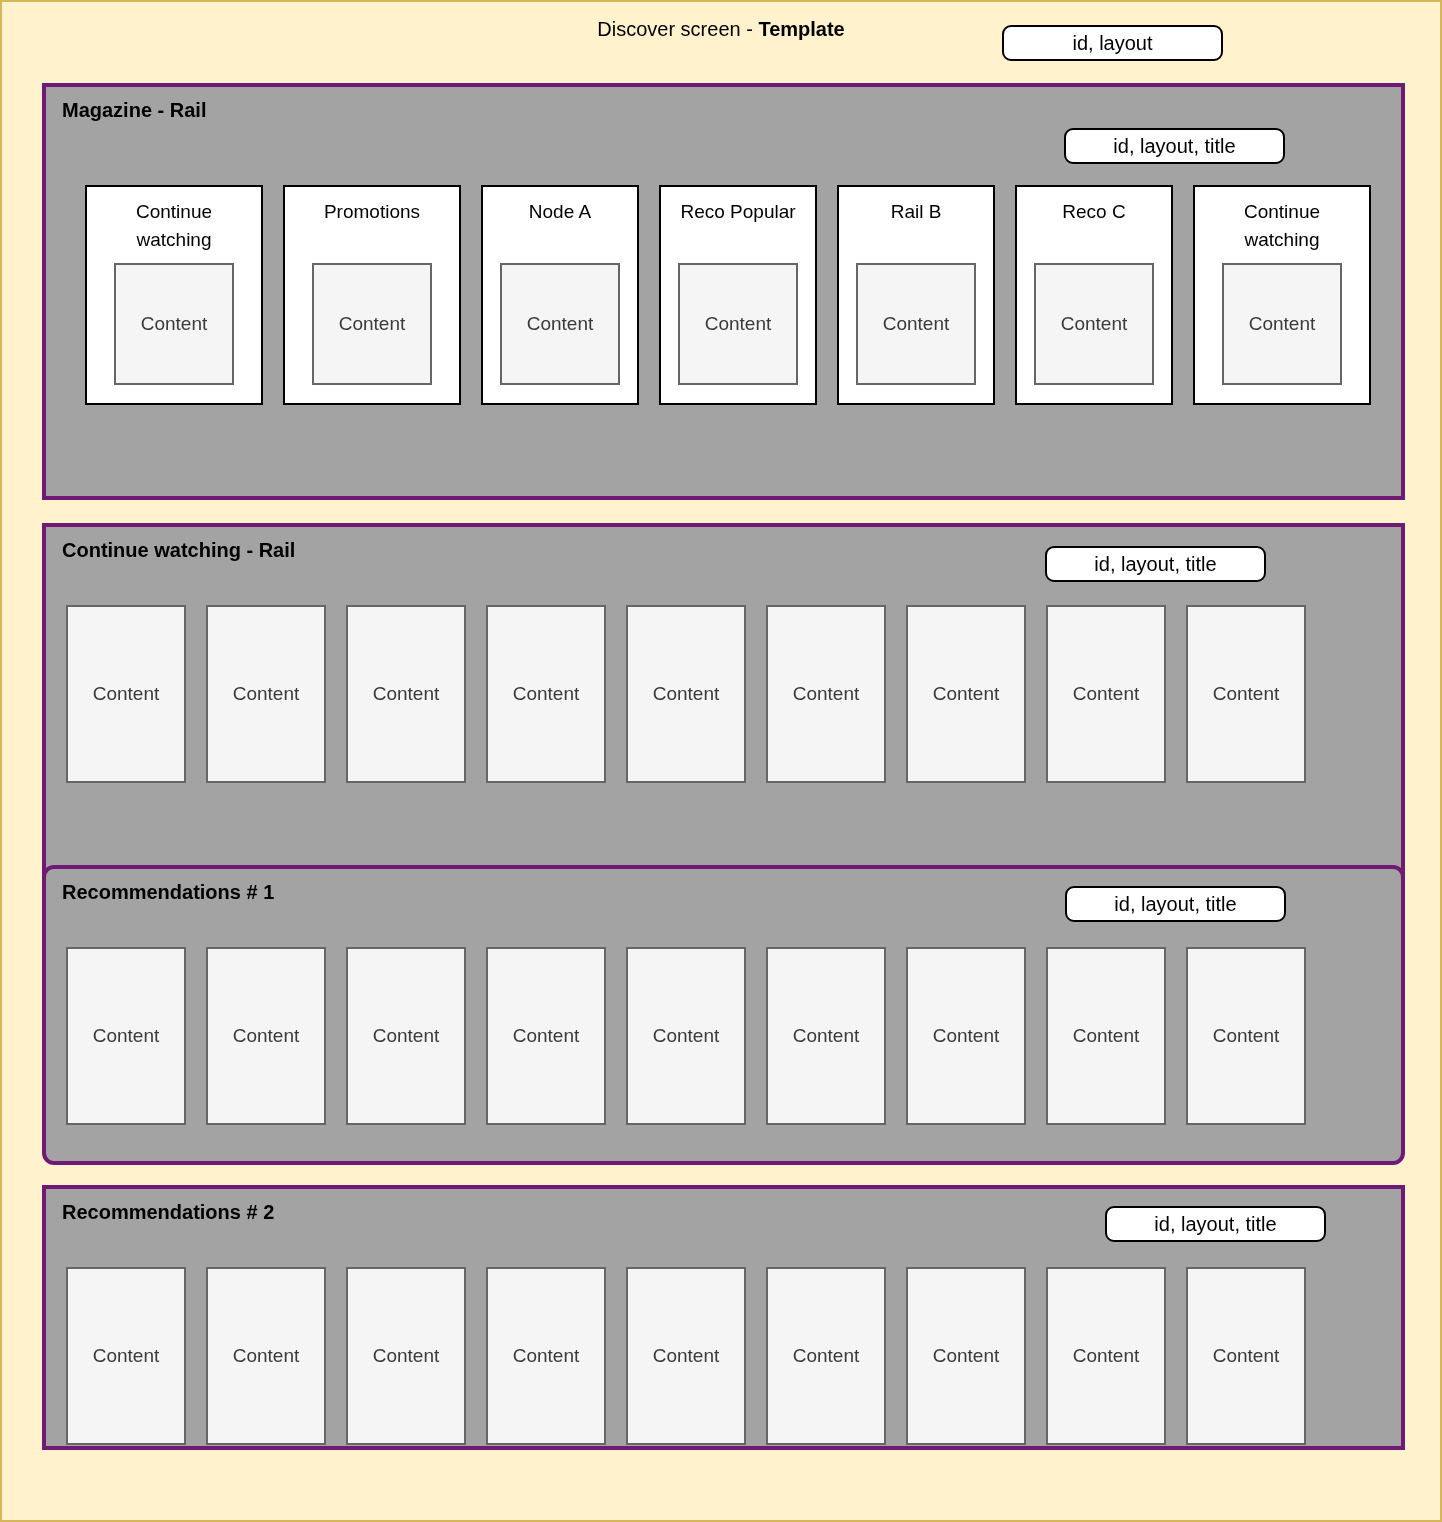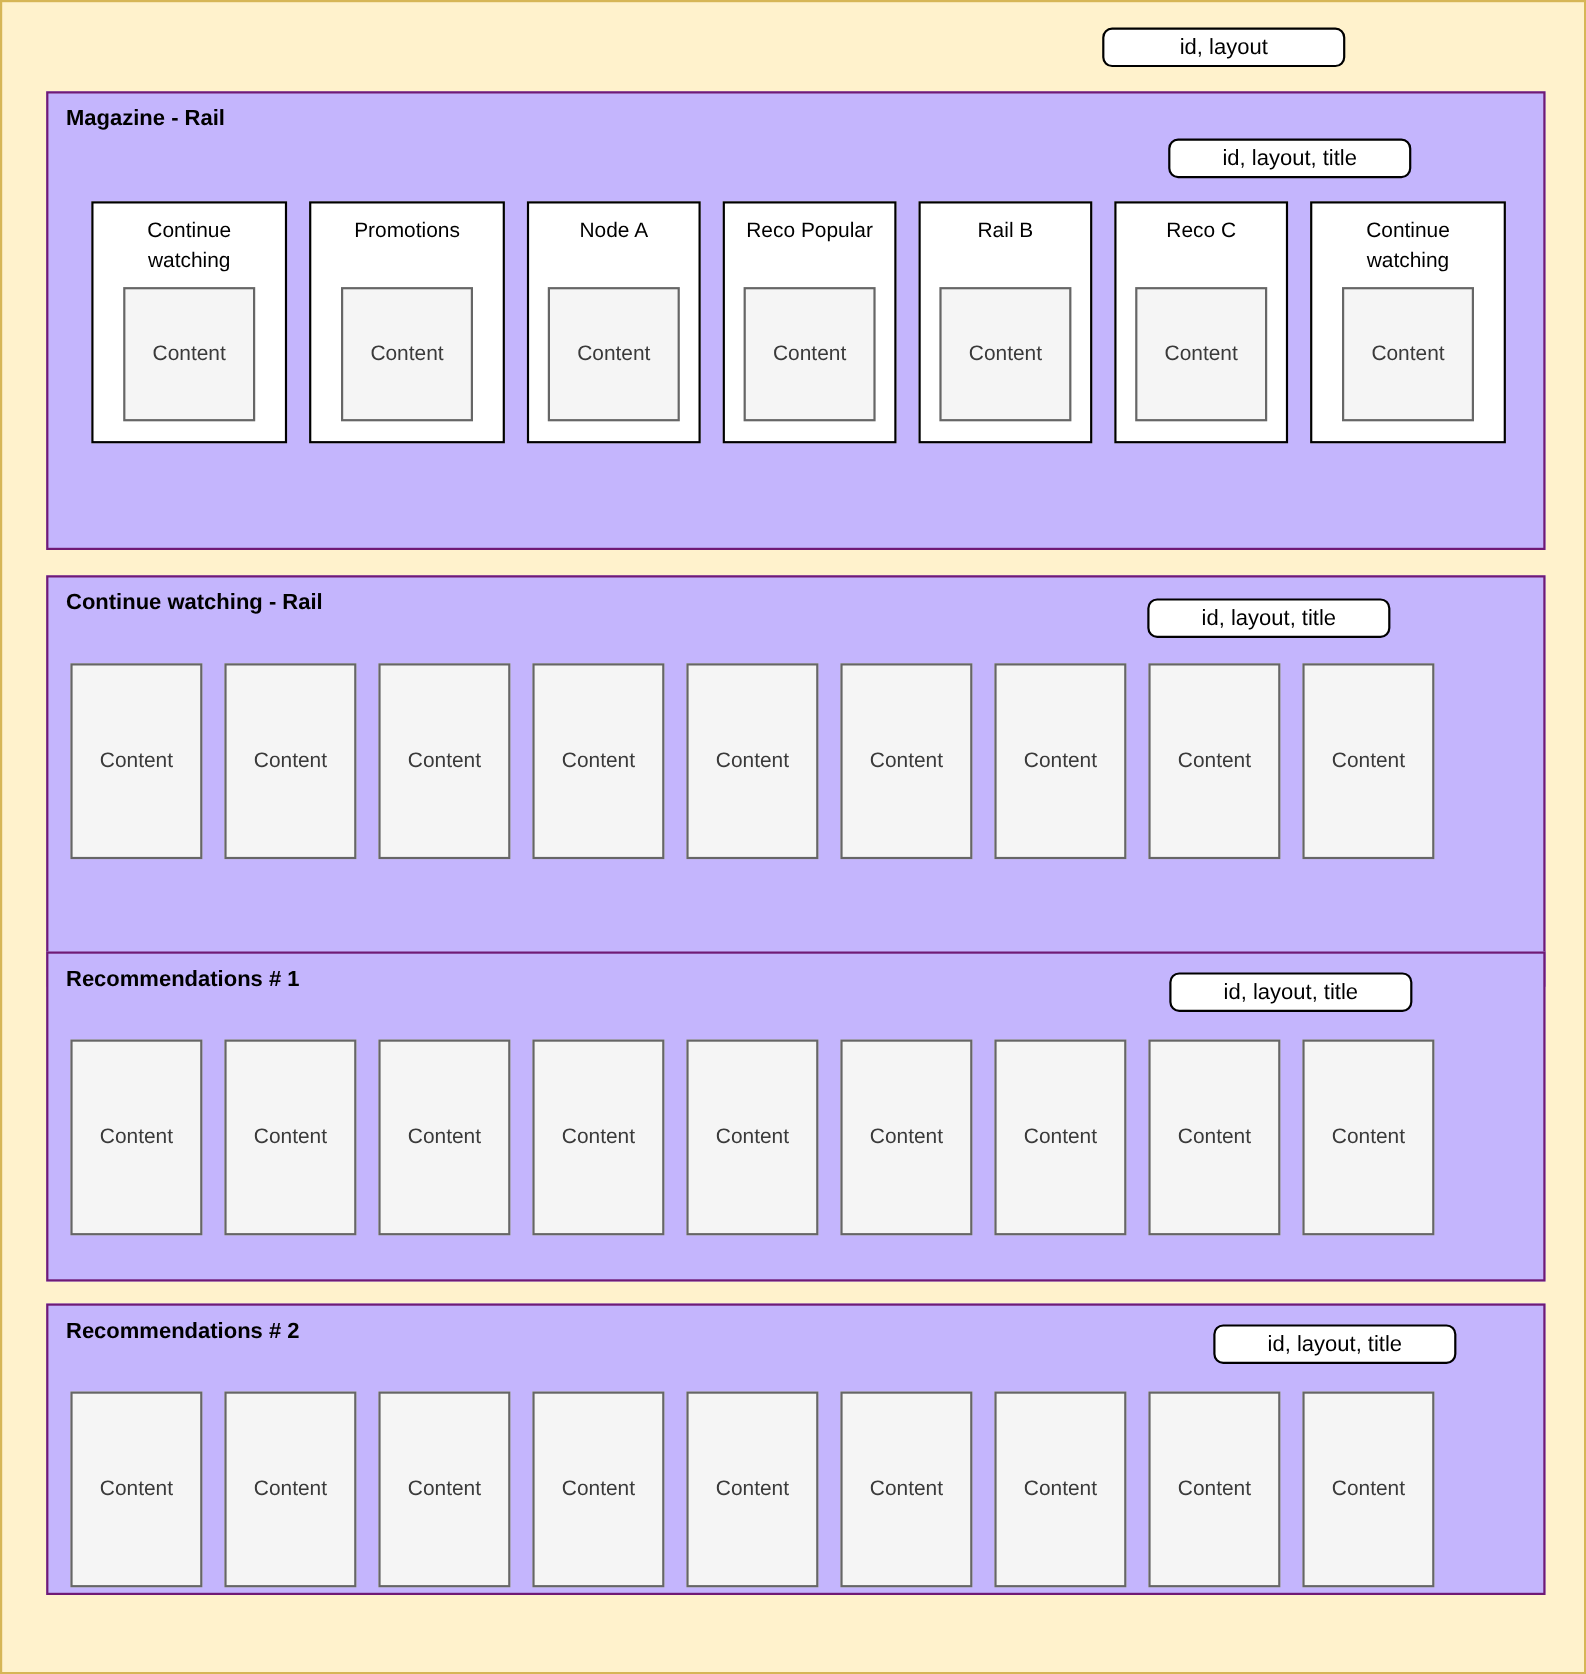--- a/index.html
+++ b/index.html
@@ -27,32 +27,32 @@
     border: 2px solid #000000;
     border-radius: 9px;
     display: flex; align-items: center; justify-content: center;
     font-size: 20px;
     white-space: nowrap;
   }
   .badge-header { left: 1000px; top: 23px; }
   .rail {
     position: absolute;
     left: 40px; width: 1363px;
-    background: #c4b5fd;
-    border: 2px solid #701a75;
+    background: #a3a3a3;
+    border: 4px solid #701a75;
   }
   .rail-label {
     position: absolute;
     left: 16px; top: 12px;
     font-size: 20px;
     font-weight: bold;
   }
   #rail-magazine { top: 81px;  height: 417px; }
   #rail-cw       { top: 521px; height: 374px; }
-  #rail-rec1     { top: 863px; height: 300px; }
+  #rail-rec1     { top: 863px; height: 300px; border-radius: 12px; }
   #rail-rec2     { top: 1183px; height: 265px; }
   #rail-magazine .badge { left: 1018px; top: 41px; }
   #rail-cw .badge       { left: 999px;  top: 19px; }
   #rail-rec1 .badge     { left: 1019px; top: 17px; }
   #rail-rec2 .badge     { left: 1059px; top: 17px; }
 
   .mcards {
     position: absolute;
     left: 39px; top: 98px;
     display: flex; gap: 20px;
@@ -92,20 +92,21 @@
     left: 20px; top: 78px;
     display: flex; gap: 20px;
   }
   .tiles .tile { width: 120px; height: 178px; }
 </style>
 </head>
 <body>
 
 <div class="canvas">
 
+  <div class="page-title"><span>Discover screen - </span><b>Template</b></div>
 
   <div class="badge badge-header">id, layout</div>
 
   <section class="rail" id="rail-magazine">
     <div class="rail-label">Magazine - Rail</div>
     <div class="badge">id, layout, title</div>
     <div class="mcards">
       <div class="mcard wide">
         <div class="mcard-title">Continue watching</div>
         <div class="tile">Content</div>

